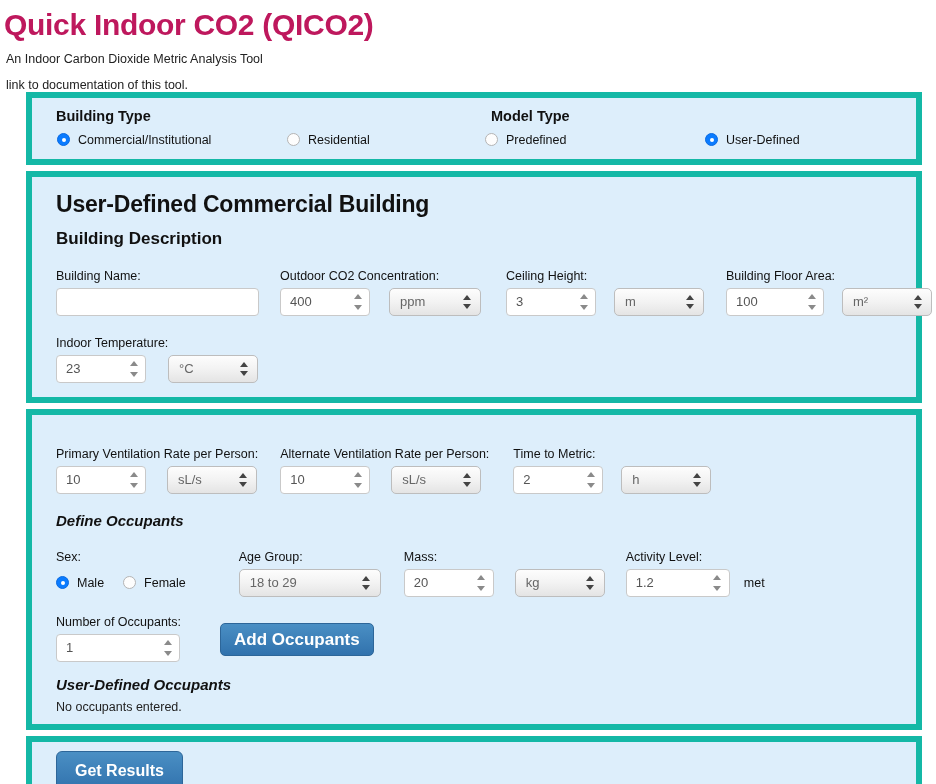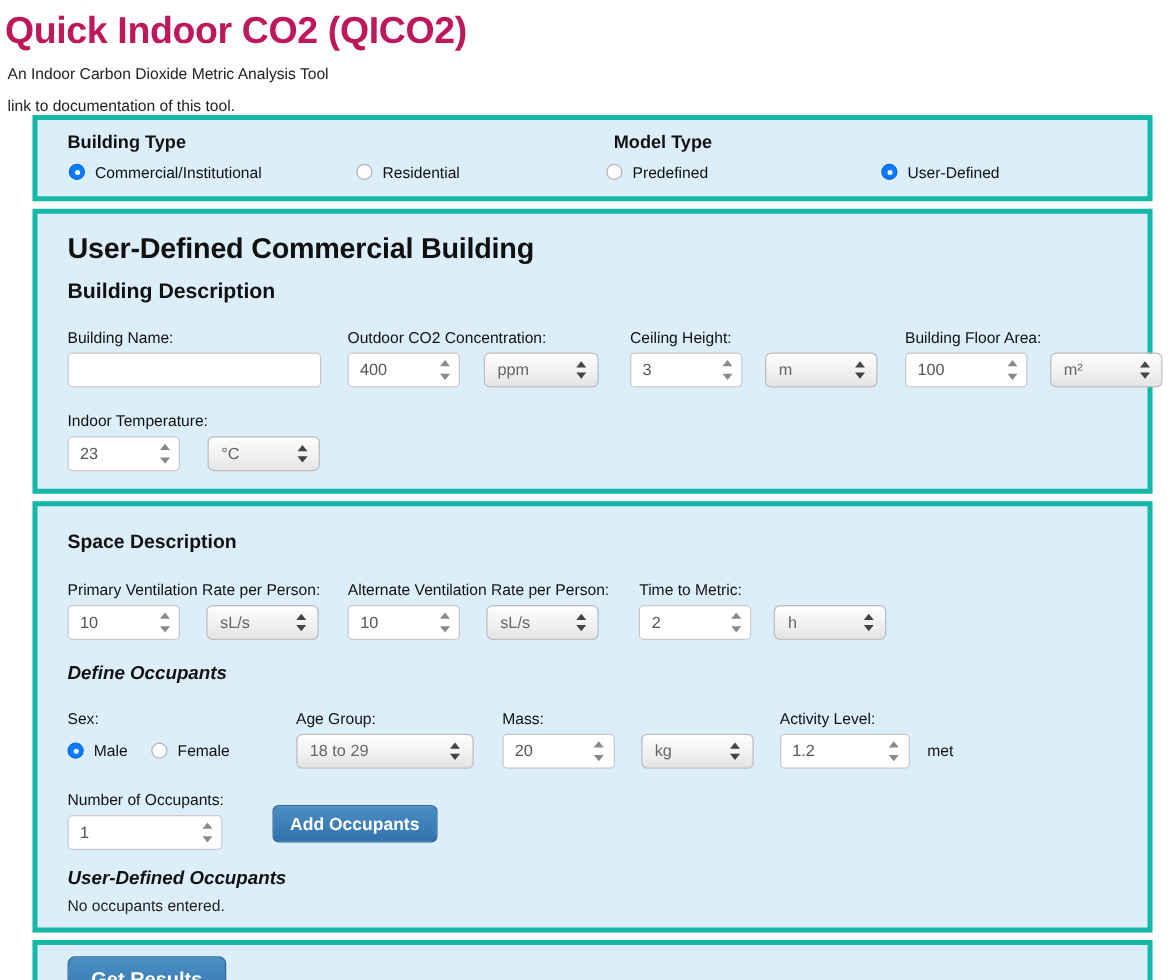--- a/index.html
+++ b/index.html
@@ -29,21 +29,21 @@
   }
   .doc-link {
     font-size: 12.5px;
     margin: 12px 0 0 2px;
     color: #222;
   }
 
   
   .panel {
     background: #ddeefb;
-    border: 4px solid #14b8a6;
+    border: 6px solid #14b8a6;
     margin: 0 14px 0 26px;
     position: relative;
   }
   .panel + .panel { margin-top: 6px; }
 
   .panel-type { padding: 10px 0 12px 14px; }
   .panel-main { padding: 8px 0 14px 12px; }
   .panel-space { padding: 10px 0 10px 12px; }
   .panel-actions { padding: 9px 0 9px 12px; }
 
@@ -220,21 +220,21 @@
     margin-left: 14px;
     padding-bottom: 5px;
   }
 
   
   .btn-primary {
     background: linear-gradient(to bottom, #4a8fc4 0%, #3172ad 100%);
     border: 1px solid #2d6699;
     border-radius: 5px;
     color: #fff;
-    font-size: 14px;
+    font-size: 17px;
     font-weight: bold;
     padding: 7px 13px;
     cursor: pointer;
     line-height: 1;
   }
   .btn-big {
     background: linear-gradient(to bottom, #4a8fc4 0%, #3172ad 100%);
     border: 1px solid #2d6699;
     border-radius: 6px;
     color: #fff;
@@ -386,21 +386,20 @@
               <span class="up2"></span>
               <span class="dn2"></span>
             </span>
         </div>
       </div>
     </div>
   </div>
 </div>
 
 <div class="panel panel-space">
-  <div class="h-sub">Space Description</div>
 
   <div class="field-row" style="margin-top:22px;">
 
     <div class="field">
       <span class="field-label">Primary Ventilation Rate per Person:</span>
       <div class="ctrl-pair">
         <div class="num-input" style="width:90px;">
           <span>10</span>
           <span class="spin">
               <span class="up"></span>

